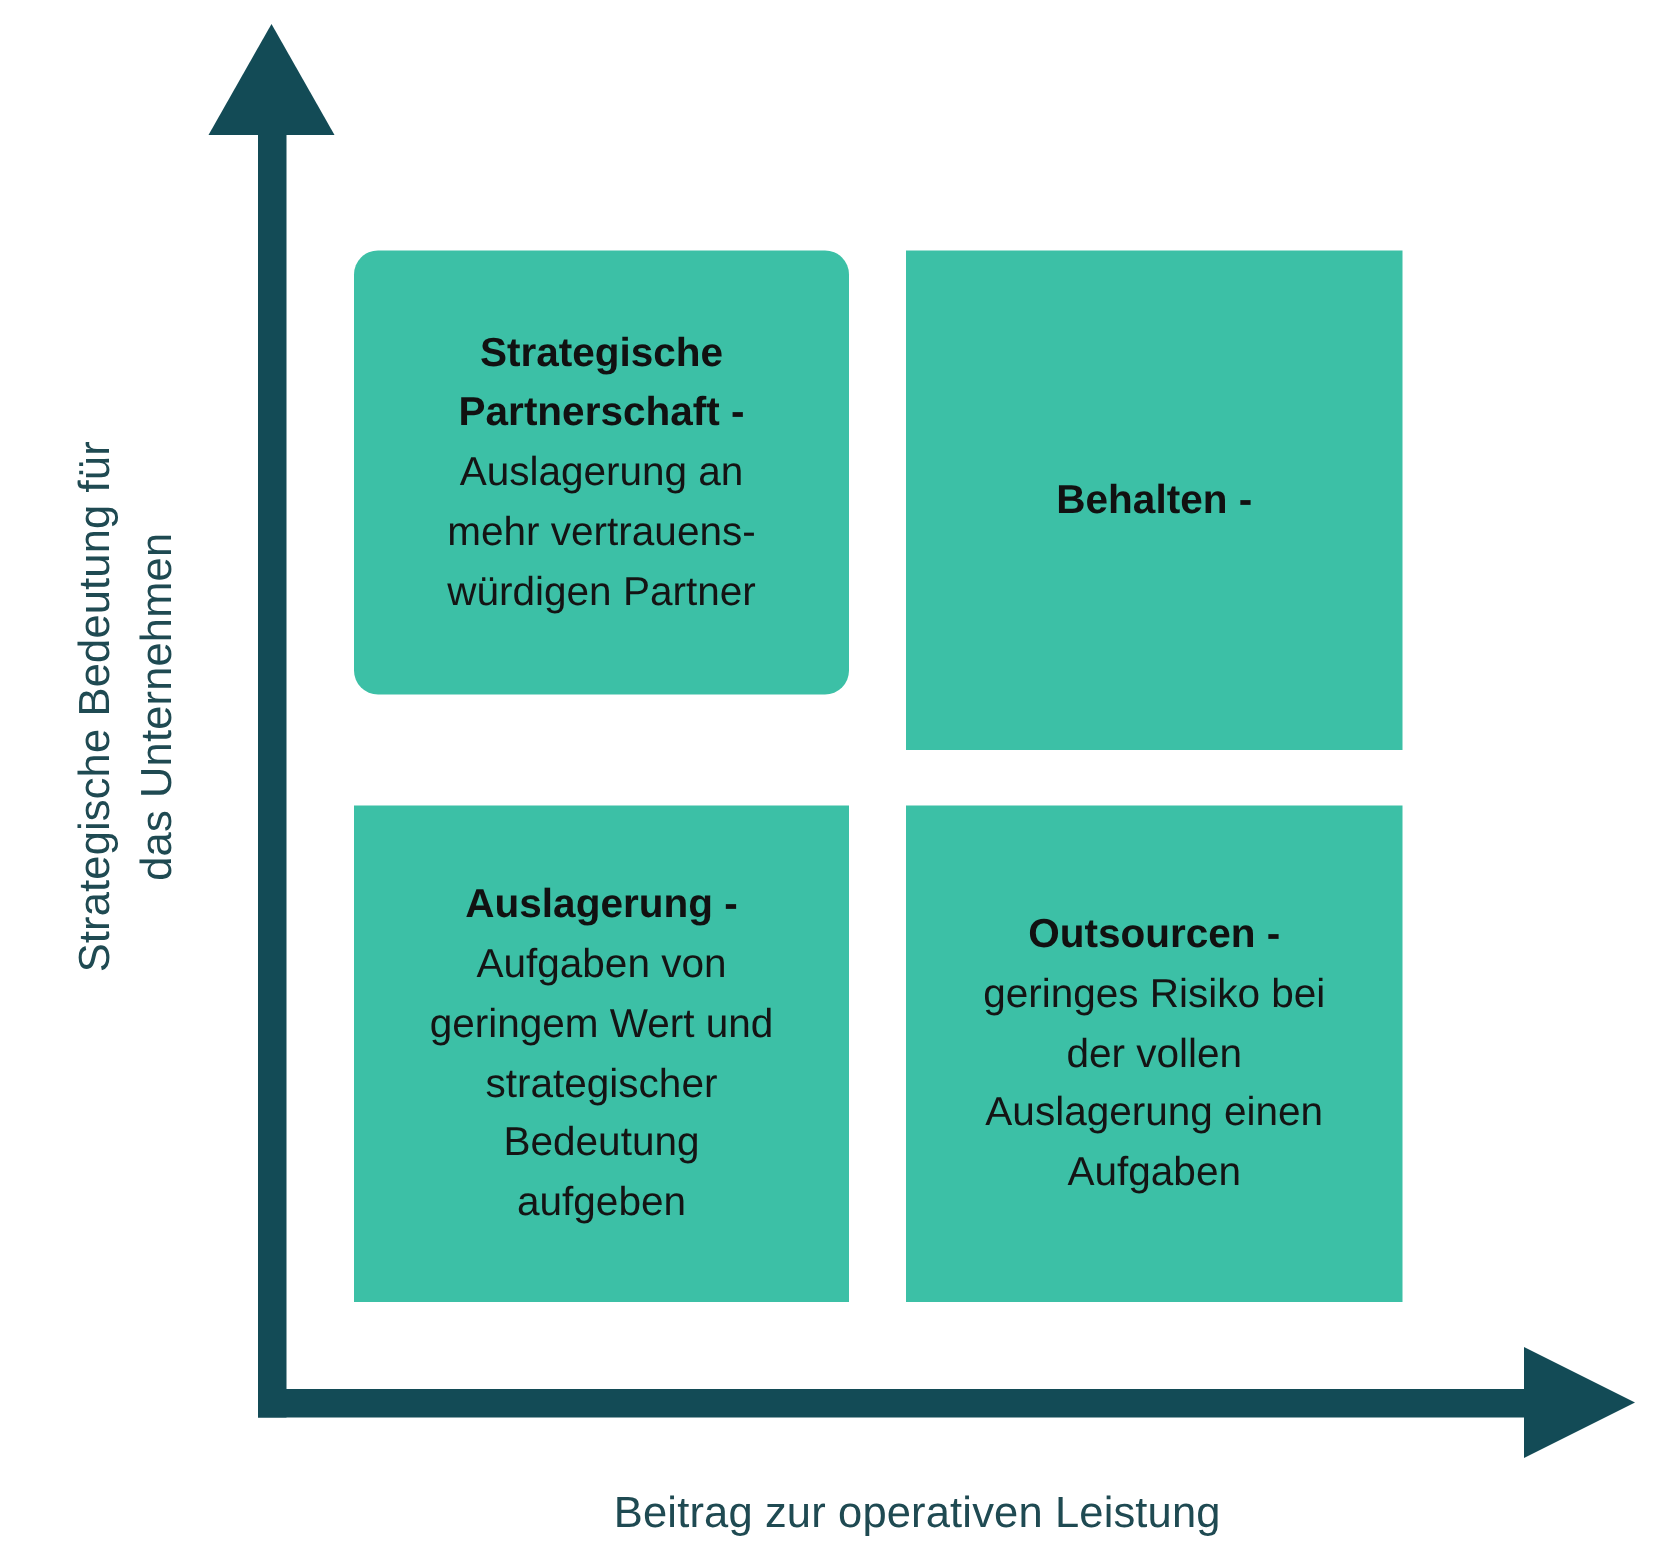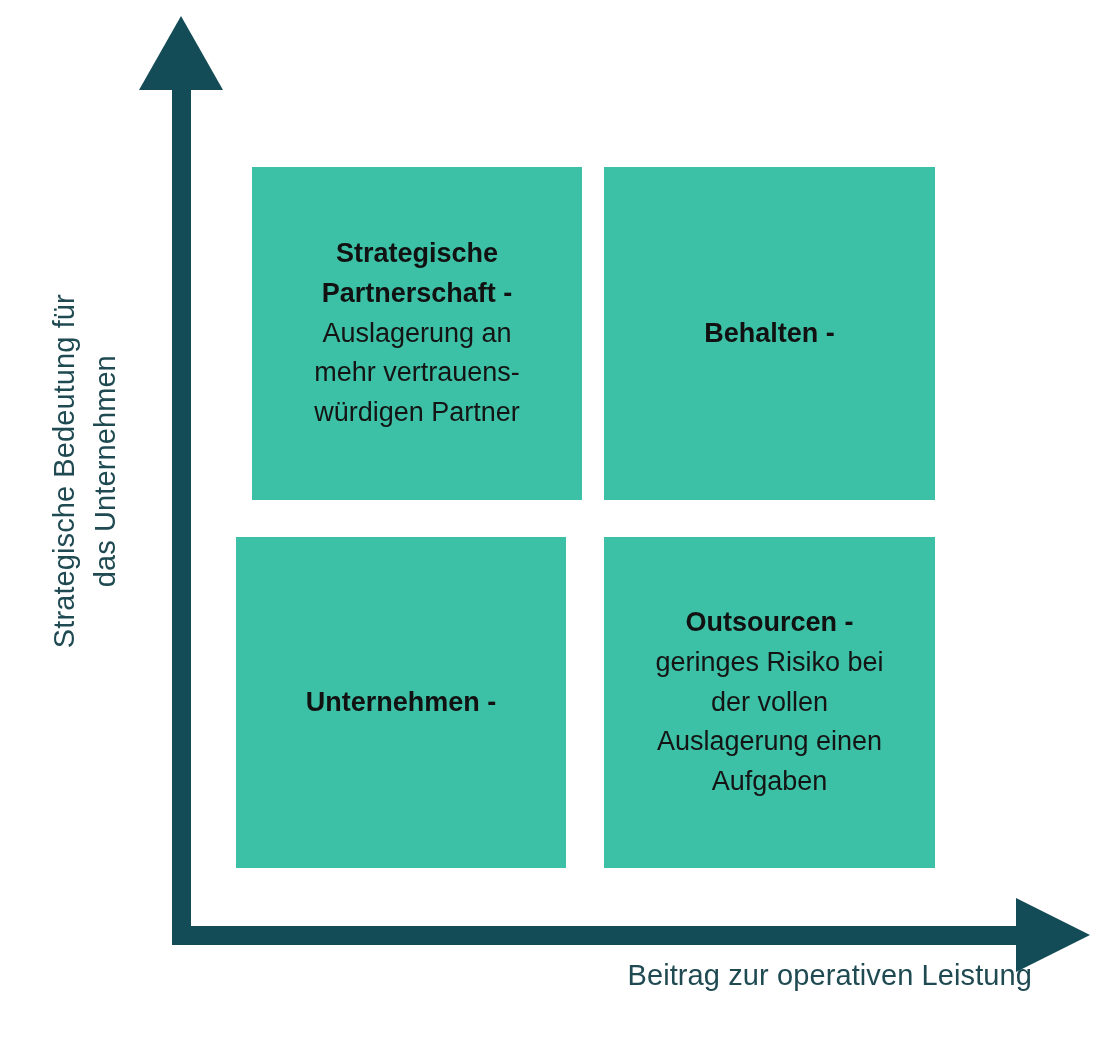--- a/index.html
+++ b/index.html
@@ -69,41 +69,41 @@
     text-align: center;
     color: #1f4a52;
     font-size: 29px;
     line-height: 1.42;
     letter-spacing: 0.1px;
     white-space: pre-line;
   }
   .axis-title-x {
     position: absolute;
     left: 191px;
-    top: 957px;
+    top: 991px;
     width: 841px;
-    text-align: right;
+    text-align: center;
     color: #1f4a52;
     font-size: 29px;
     line-height: 1.3;
     letter-spacing: 0.1px;
   }
 
   
   .quadrant {
     position: absolute;
     background: #3cc0a6;
     display: flex;
     flex-direction: column;
     align-items: center;
     justify-content: center;
     padding: 10px 14px;
     text-align: center;
   }
-  .quadrant.q-top-left     { left: 252px; top: 167px;  width: 330px; height: 333px; }
+  .quadrant.q-top-left     { left: 236px; top: 167px;  width: 330px; height: 296px; border-radius: 16px; }
   .quadrant.q-top-right    { left: 604px; top: 167px;  width: 331px; height: 333px; }
   .quadrant.q-bottom-left  { left: 236px; top: 537px;  width: 330px; height: 331px; }
   .quadrant.q-bottom-right { left: 604px; top: 537px;  width: 331px; height: 331px; }
 
   .quadrant-heading {
     font-size: 27px;
     font-weight: bold;
     color: #111111;
     line-height: 1.47;
     white-space: pre-line;
@@ -136,21 +136,26 @@
     <div class="quadrant-body">Auslagerung an
 mehr vertrauens-
 würdigen Partner</div>
   </div>
 
   <div class="quadrant q-top-right">
     <div class="quadrant-heading">Behalten -</div>
   </div>
 
   <div class="quadrant q-bottom-left">
-    <div class="quadrant-heading">Unternehmen -</div>
+    <div class="quadrant-heading">Auslagerung -</div>
+    <div class="quadrant-body">Aufgaben von
+geringem Wert und
+strategischer
+Bedeutung
+aufgeben</div>
   </div>
 
   <div class="quadrant q-bottom-right">
     <div class="quadrant-heading">Outsourcen -</div>
     <div class="quadrant-body">geringes Risiko bei
 der vollen
 Auslagerung einen
 Aufgaben</div>
   </div>
 

